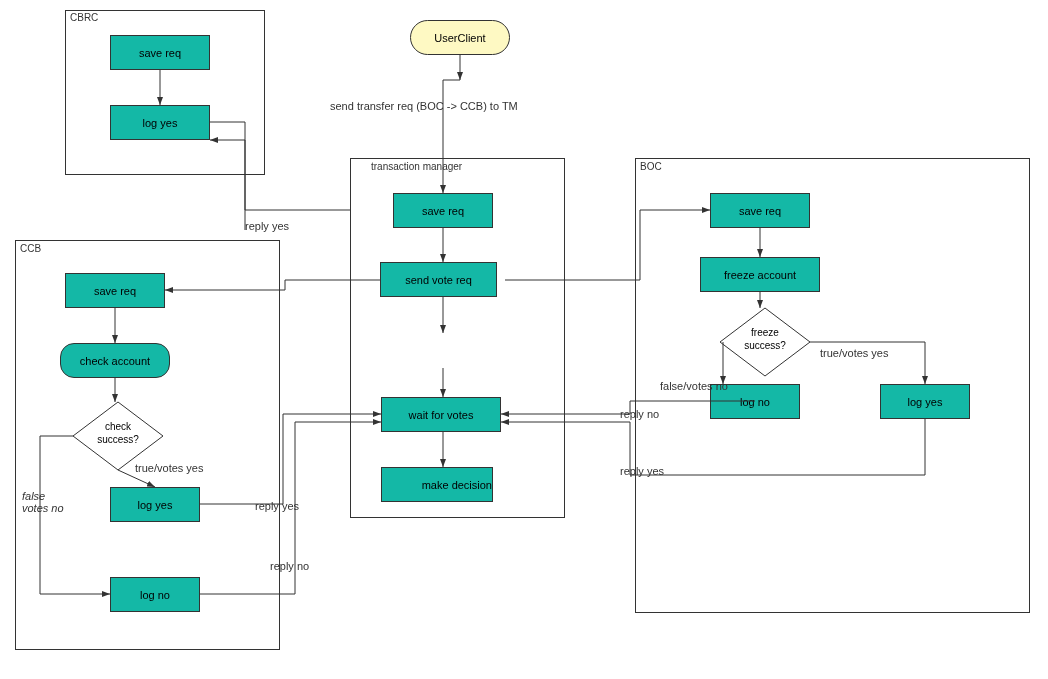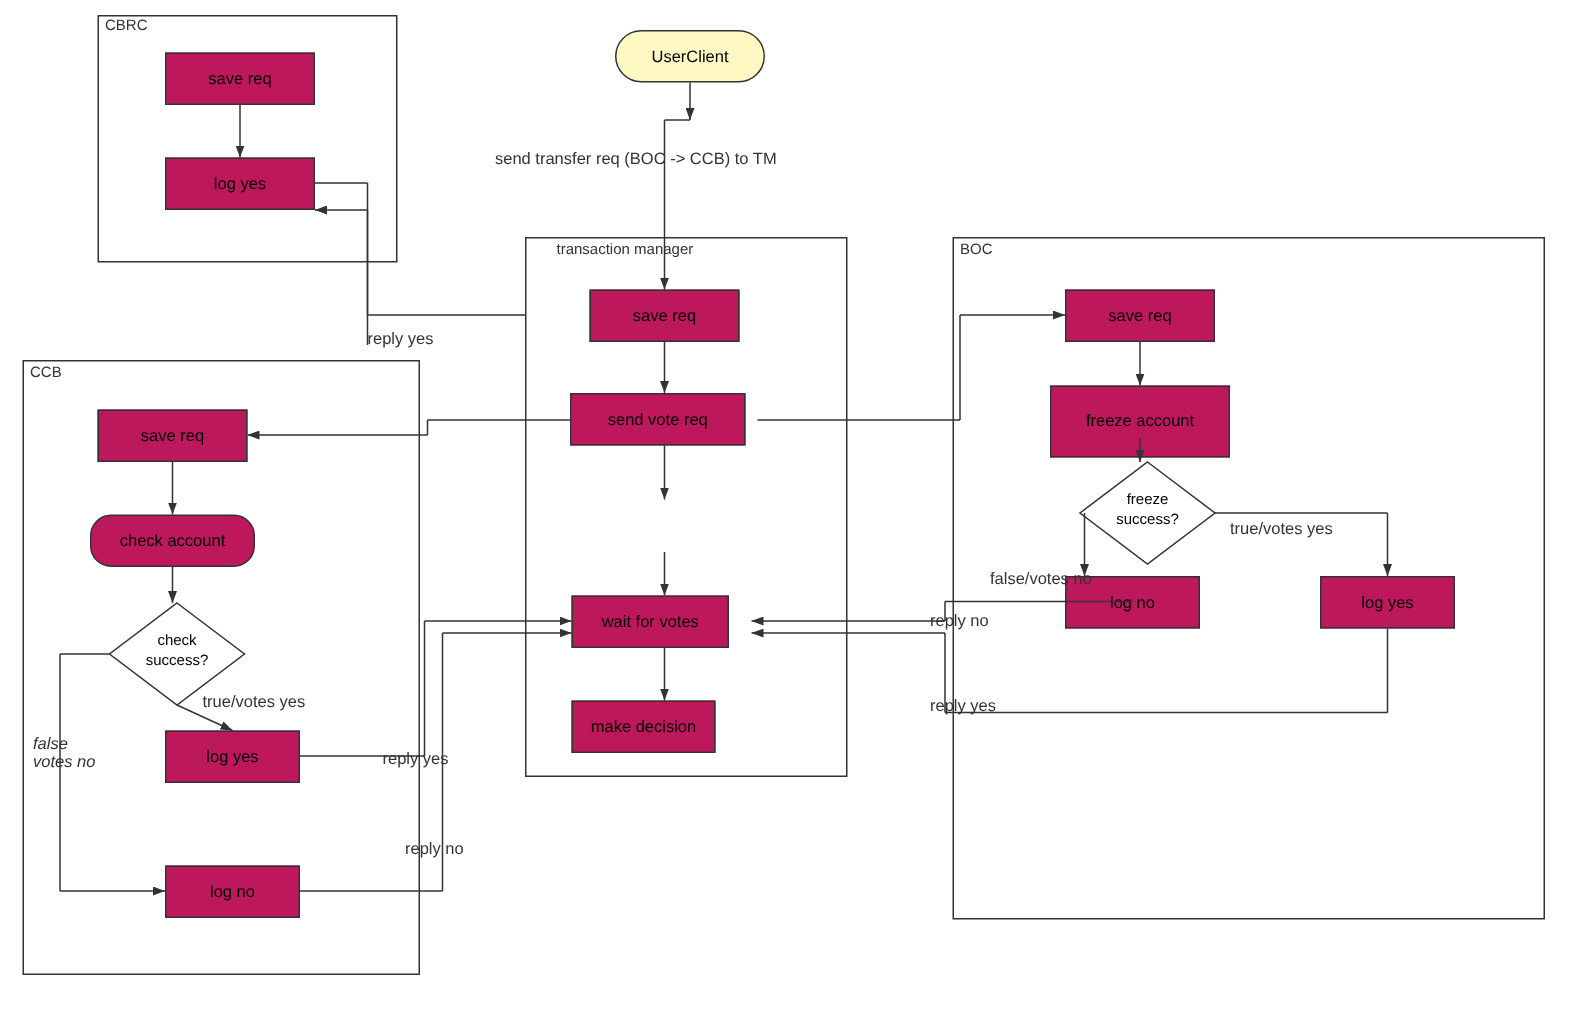--- a/index.html
+++ b/index.html
@@ -14,21 +14,21 @@
     }
     .diagram-container {
       position: relative;
       width: 1048px;
       height: 679px;
       background: #fff;
     }
     .box {
       position: absolute;
       border: 1px solid #333;
-      background: #be185d;
+      background: #14b8a6;
       display: flex;
       align-items: center;
       justify-content: center;
       text-align: center;
       font-size: 11px;
     }
     .rounded-box {
       position: absolute;
       border: 1px solid #333;
       background: #fef9c3;
@@ -92,31 +92,31 @@
   <div class="box" style="left:110px;top:105px;width:100px;height:35px;">
     <span>log yes</span>
   </div>
 
   <div class="box" style="left:393px;top:193px;width:100px;height:35px;">
     <span>save req</span>
   </div>
   <div class="box" style="left:380px;top:262px;width:117px;height:35px;">
     <span>send vote req</span>
   </div>
-  <div class="box" style="left:381px;top:397px;width:105px;height:35px;">
+  <div class="box" style="left:381px;top:397px;width:120px;height:35px;">
     <span>wait for votes</span>
   </div>
-  <div class="box" style="left:381px;top:467px;width:96px;height:35px;">
+  <div class="box" style="left:381px;top:467px;width:112px;height:35px;justify-content:flex-end;">
     <span>make decision</span>
   </div>
 
   <div class="box" style="left:710px;top:193px;width:100px;height:35px;">
     <span>save req</span>
   </div>
-  <div class="box" style="left:700px;top:257px;width:120px;height:48px;">
+  <div class="box" style="left:700px;top:257px;width:120px;height:35px;">
     <span>freeze account</span>
   </div>
   <div class="box" style="left:710px;top:384px;width:90px;height:35px;">
     <span>log no</span>
   </div>
   <div class="box" style="left:880px;top:384px;width:90px;height:35px;">
     <span>log yes</span>
   </div>
 
   <svg style="position:absolute;left:720px;top:308px;width:90px;height:68px;overflow:visible;">

